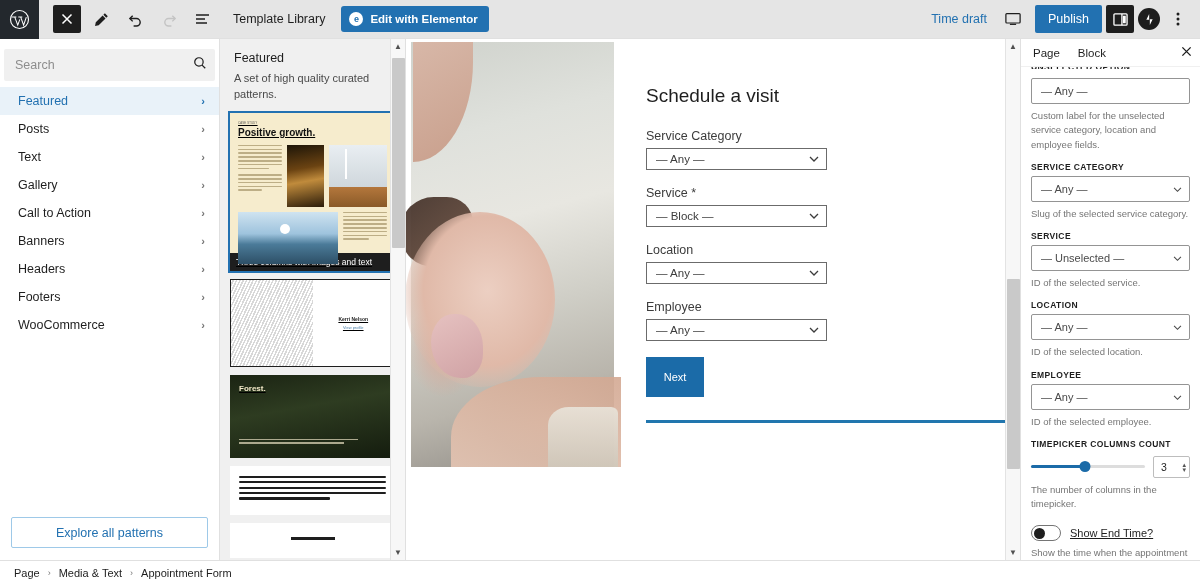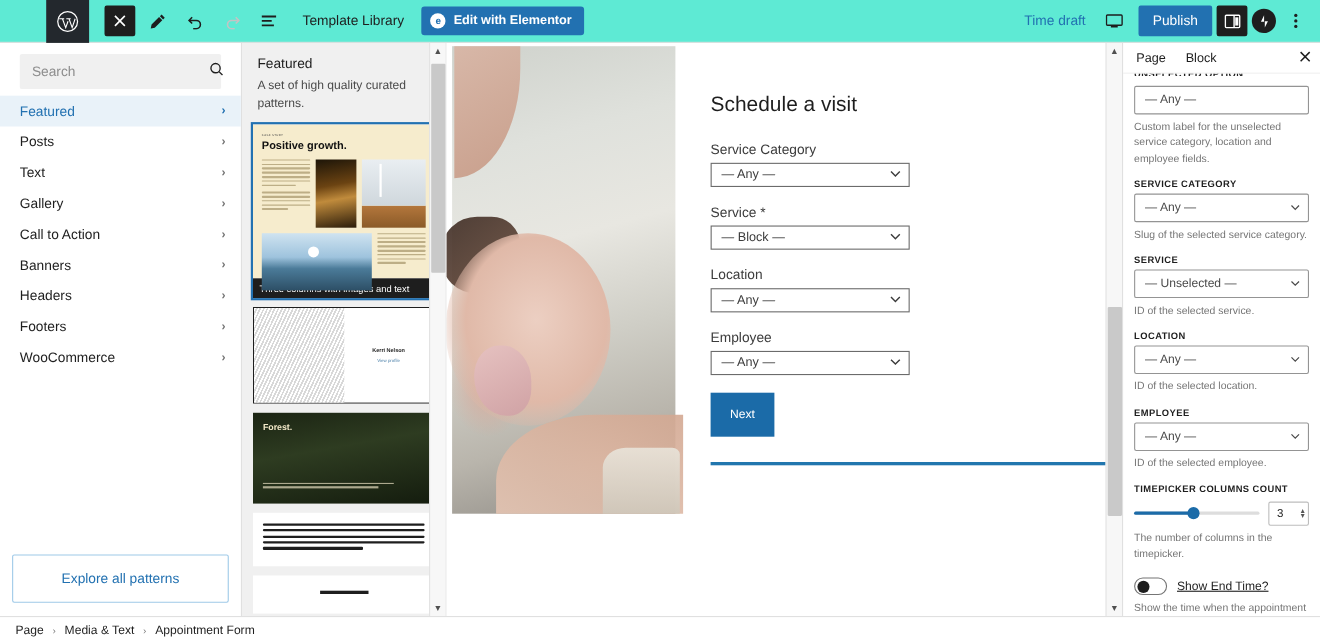--- a/index.html
+++ b/index.html
@@ -6,21 +6,21 @@
   html, body {
     width: 1200px; height: 584px;
     font-family: "Liberation Sans", sans-serif;
     background: #fff; overflow: hidden;
   }
   #app { position: relative; width: 1200px; height: 584px; display: flex; flex-direction: column; }
 
   
   .topbar {
     height: 39px; flex: 0 0 39px; display: flex; align-items: center;
-    background: #5eead4; border-bottom: 1px solid #e0e0e0; position: relative; z-index: 40; padding-left: 42px;
+    background: #e5e5e5; border-bottom: 1px solid #e0e0e0; position: relative; z-index: 40;
   }
   .wp-logo {
     width: 39px; height: 39px; background: #23282d; color: #fff;
     display: flex; align-items: center; justify-content: center; flex: 0 0 39px;
   }
   .tb-btn {
     width: 28px; height: 28px; margin-left: 6px; border-radius: 2px;
     display: flex; align-items: center; justify-content: center; color: #1e1e1e;
   }
   .tb-btn.first { margin-left: 14px; }
@@ -58,21 +58,21 @@
   }
 
   
   .body-row { flex: 1; display: flex; min-height: 0; position: relative; }
 
   
   .cat-col {
     width: 220px; flex: 0 0 220px; background: #fff; border-right: 1px solid #e0e0e0;
     display: flex; flex-direction: column; min-height: 0;
   }
-  .search-wrap { padding: 10px 18px 0; }
+  .search-wrap { padding: 10px 4px 0; }
   .search-box {
     height: 32px; background: #f0f0f0; display: flex; align-items: center;
     padding: 0 8px 0 11px; border-radius: 2px;
   }
   .search-box input {
     border: 0; background: transparent; outline: none; flex: 1;
     font-family: "Liberation Sans", sans-serif; font-size: 12.5px; color: #1e1e1e;
   }
   .search-box input::placeholder { color: #8d8d8d; }
   .tabs {
@@ -92,33 +92,33 @@
   .cat-list { flex: 1; overflow: hidden; padding-top: 6px; }
   .cat-item {
     height: 28px; display: flex; align-items: center; padding: 0 14px 0 18px;
     font-size: 12.5px; color: #1e1e1e; justify-content: space-between;
   }
   .cat-item.active { background: #e9f2f9; color: #2271b1; }
   .chev { font-size: 11px; color: #757575; font-weight: bold; }
   .cat-item.active .chev { color: #2271b1; }
   .explore-wrap { padding: 10px 11px 12px; }
   .explore-btn {
-    height: 44px; border: 1px solid #9ec9e8; border-radius: 2px; color: #2271b1;
+    height: 31px; border: 1px solid #9ec9e8; border-radius: 2px; color: #2271b1;
     font-size: 12.5px; display: flex; align-items: center; justify-content: center;
   }
 
   
   .pat-col {
     width: 186px; flex: 0 0 186px; background: #f0f0f0; border-right: 1px solid #e0e0e0;
     position: relative; display: flex; flex-direction: column; min-height: 0;
   }
   .pat-head { padding: 12px 14px 0; }
   .pat-title { font-size: 12.5px; color: #1e1e1e; margin-bottom: 6px; }
   .pat-sub { font-size: 11px; color: #4a4a4a; line-height: 1.45; }
-  .pat-list { flex: 1; padding: 10px 10px 0 10px; overflow: hidden; position: relative; }
+  .pat-list { flex: 1; padding: 10px 10px 0 10px; overflow: hidden; position: relative; text-decoration: underline; }
   .pat-card {
     background: #fff; margin-bottom: 8px; position: relative; overflow: hidden;
   }
   .pat-card.sel { outline: 2px solid #2271b1; outline-offset: 0; }
   .pat-tip {
     background: #1e1e1e; color: #fff; font-size: 8.5px; padding: 4px 6px;
     white-space: nowrap; overflow: hidden;
   }
   .thumb1 { height: 140px; background: #f6eccd; padding: 9px 8px; }
   .t1-eyebrow { font-size: 2.6px; color: #444; letter-spacing: .3px; }

